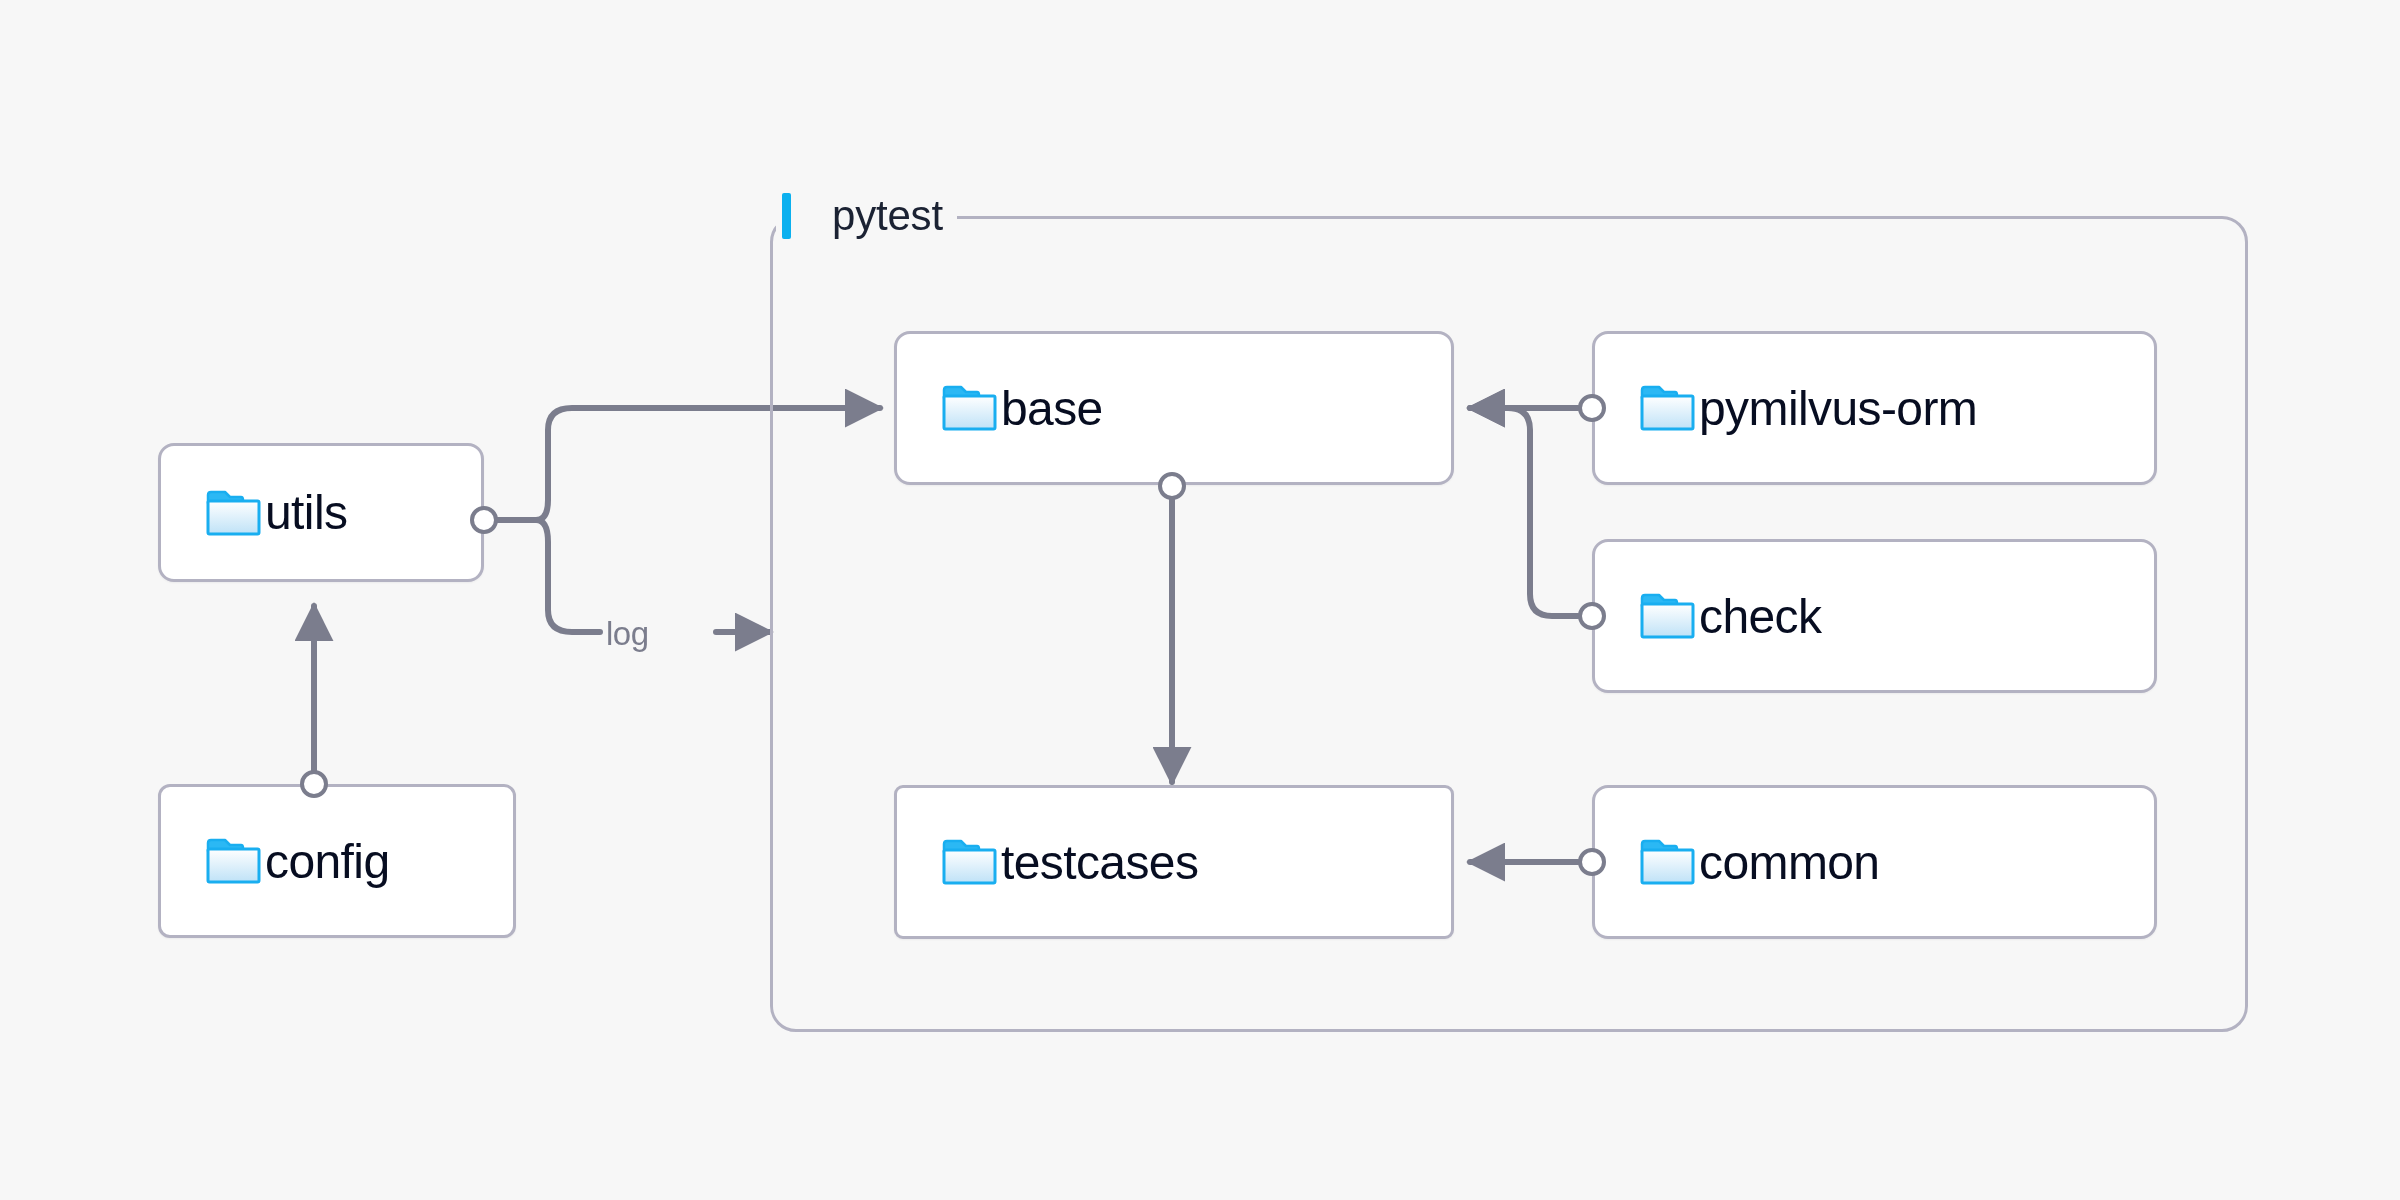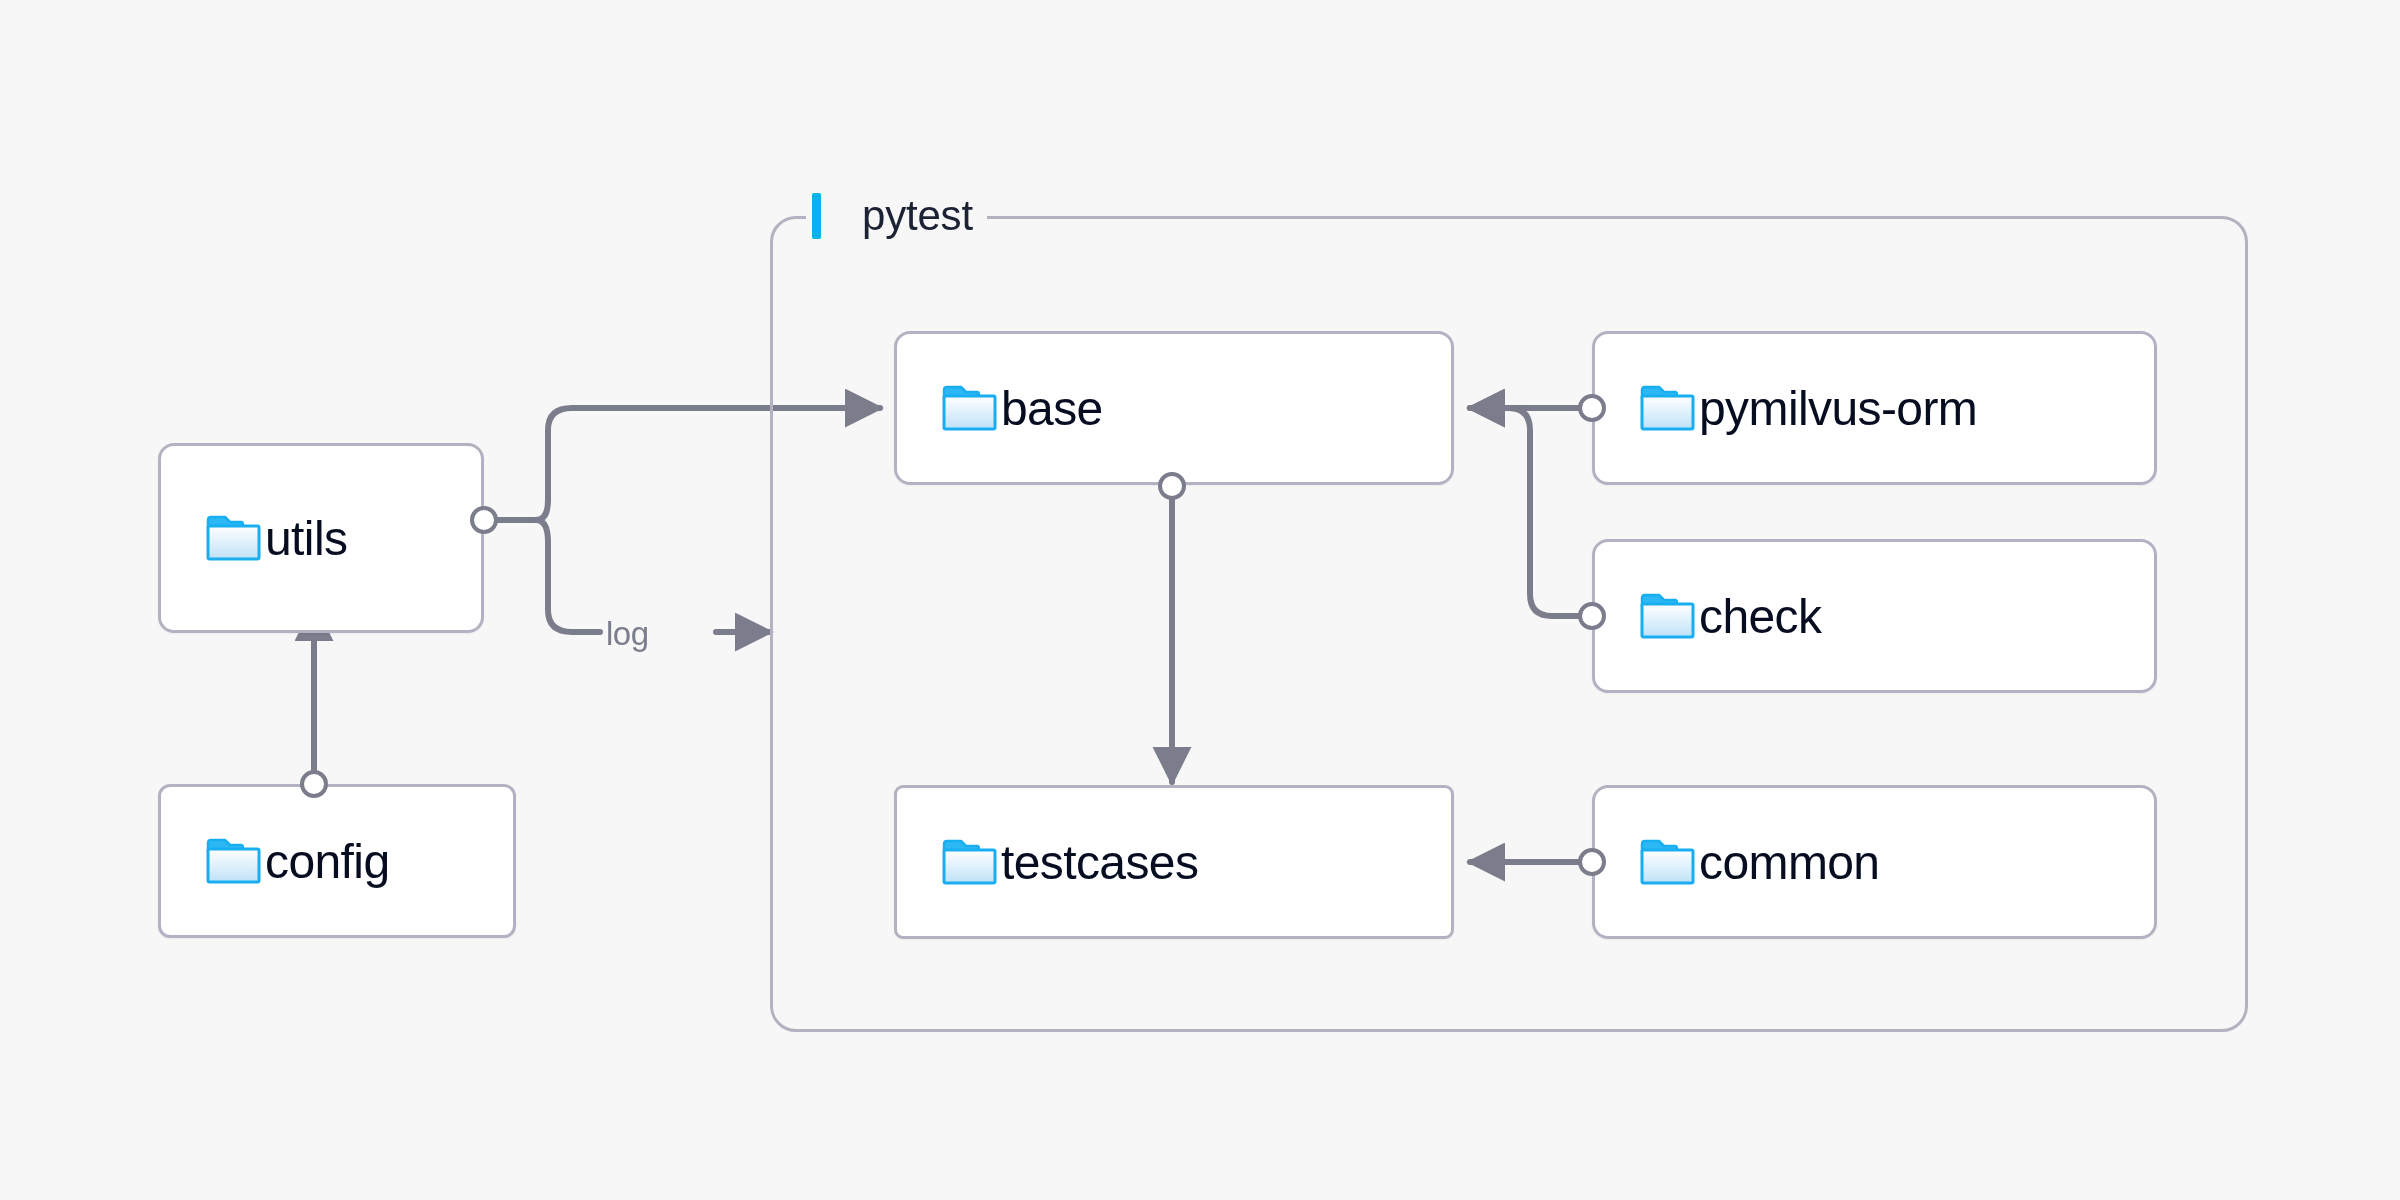--- a/index.html
+++ b/index.html
@@ -142,26 +142,26 @@
       <path d="M 1578 408 L 1470 408" marker-end="url(#arrow)"></path>
 
       <path d="M 1578 616 L 1552 616 Q 1530 616 1530 594 L 1530 430 Q 1530 408 1508 408 L 1470 408" marker-end="url(#arrow)"></path>
 
       <path d="M 1578 862 L 1470 862" marker-end="url(#arrow)"></path>
     </g>
   </svg>
 
   <div class="group" style="left:770px; top:216px; width:1478px; height:816px;"></div>
 
-  <div class="group-label" style="left:806px; top:188px;gap:41px;">
+  <div class="group-label" style="left:776px; top:188px;gap:41px;">
     <span class="group-bar"></span>
     <span class="group-title">pytest</span>
   </div>
 
-  <div class="node" style="left:158px; top:443px; width:326px; height:190px;">
+  <div class="node" style="left:158px; top:443px; width:326px; height:139px;">
     <div class="node-inner">
       <svg class="folder-icon" viewBox="0 0 60 48" xmlns="http://www.w3.org/2000/svg">
         <path d="M3 10 L3 6 Q3 3 6 3 L20 3 L25 8 L36 8 Q38 8 38 11 L38 14 L3 14 Z" fill="#2bb8f4" stroke="#19aef0" stroke-width="2.5" stroke-linejoin="round"></path>
         <rect x="3" y="12" width="51" height="33" rx="1.5" fill="url(#folderGrad)" stroke="#19aef0" stroke-width="3" stroke-linejoin="round"></rect>
       </svg>
       <span class="node-label">utils</span>
     </div>
   </div>
   <div class="port" style="left:484px; top:520px;"></div>
 

